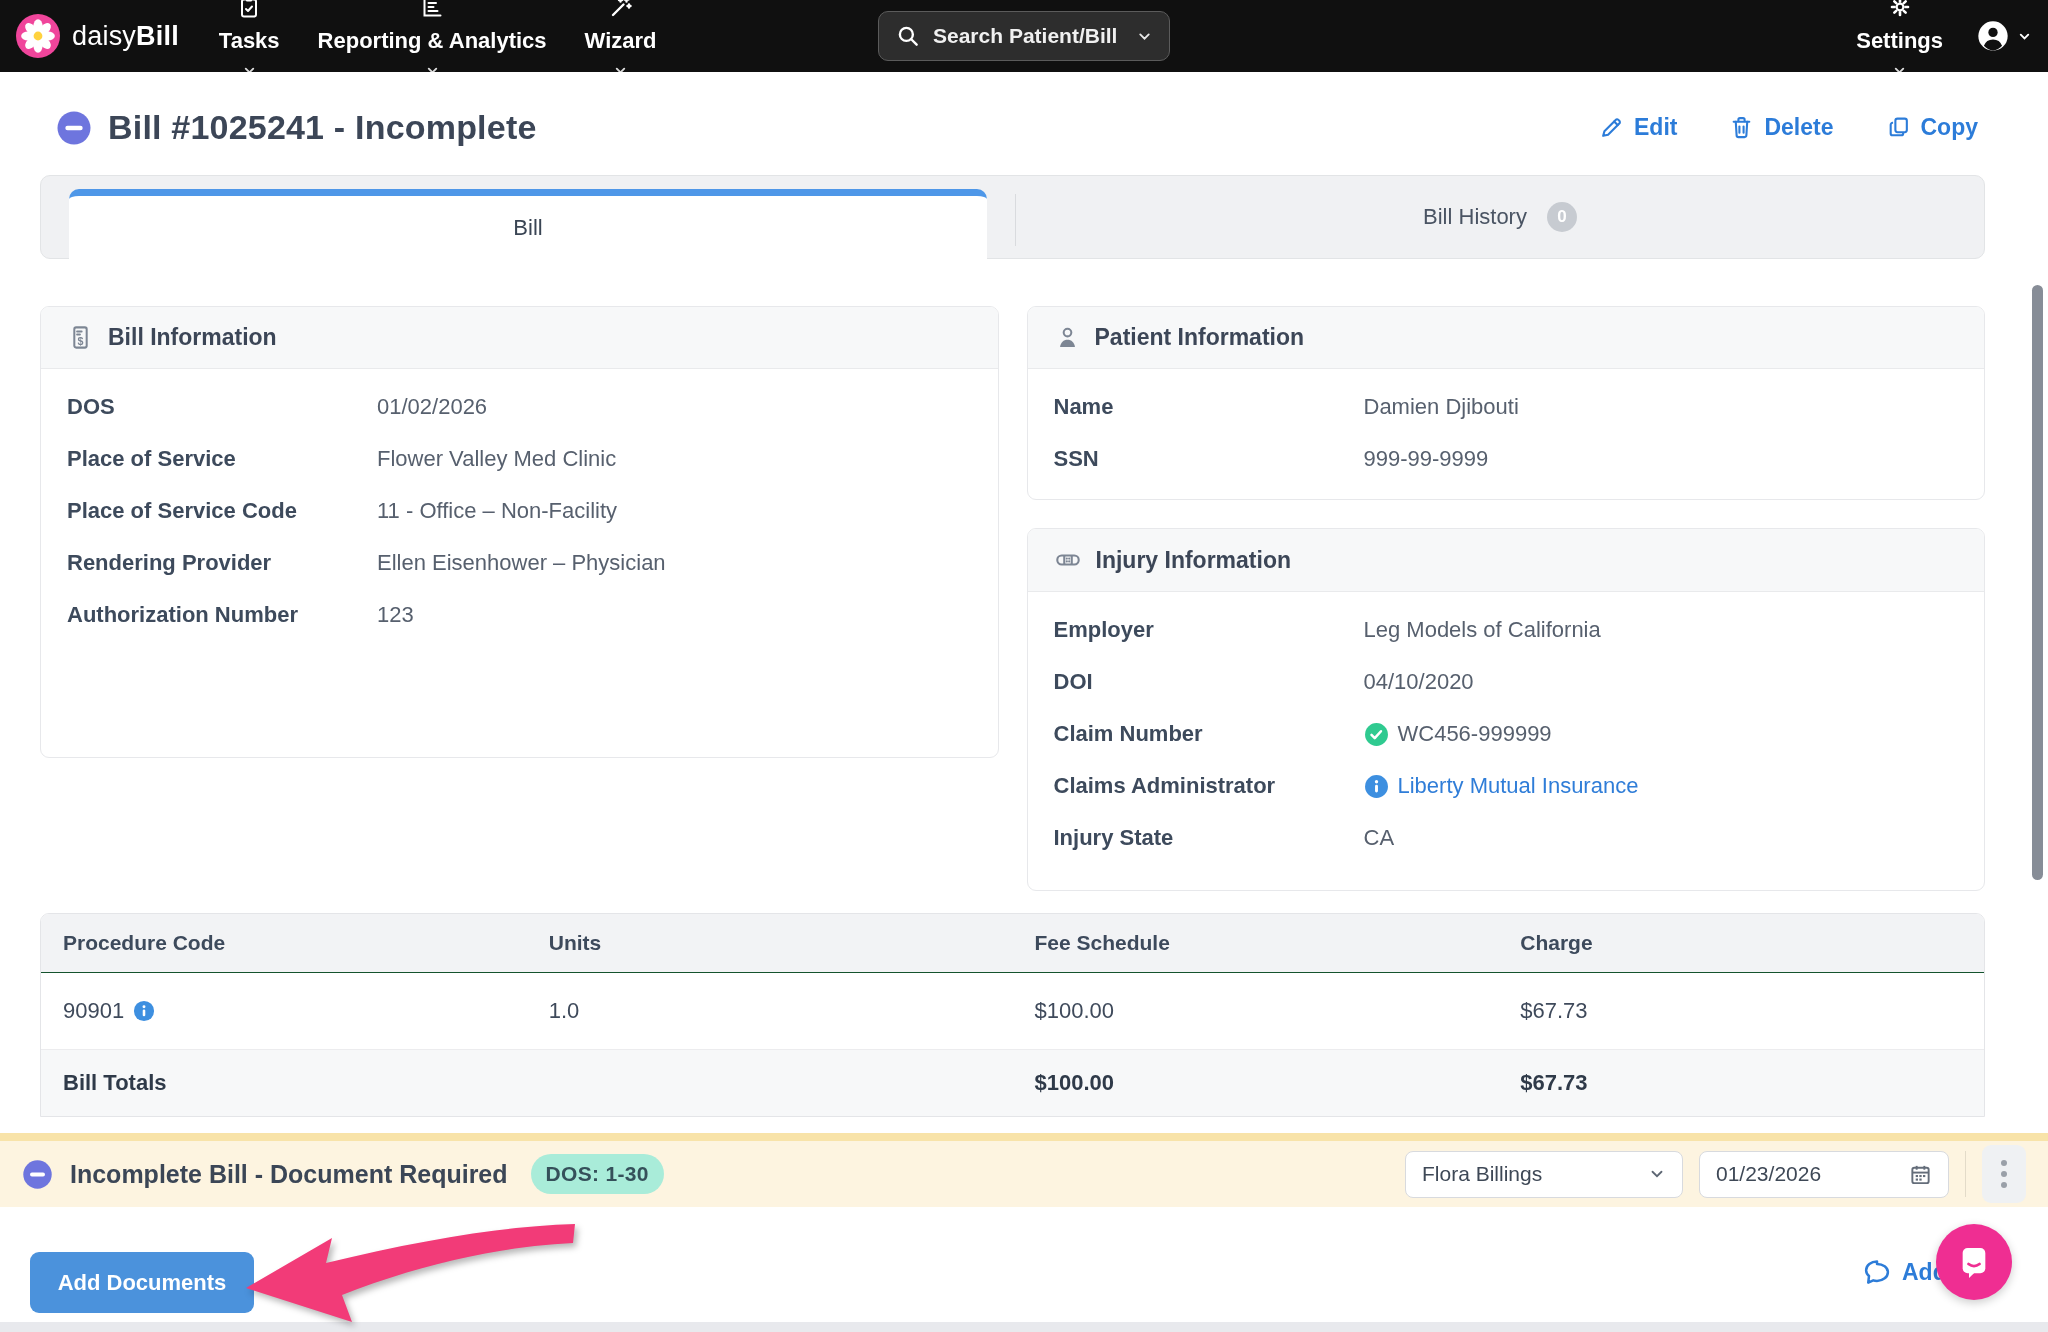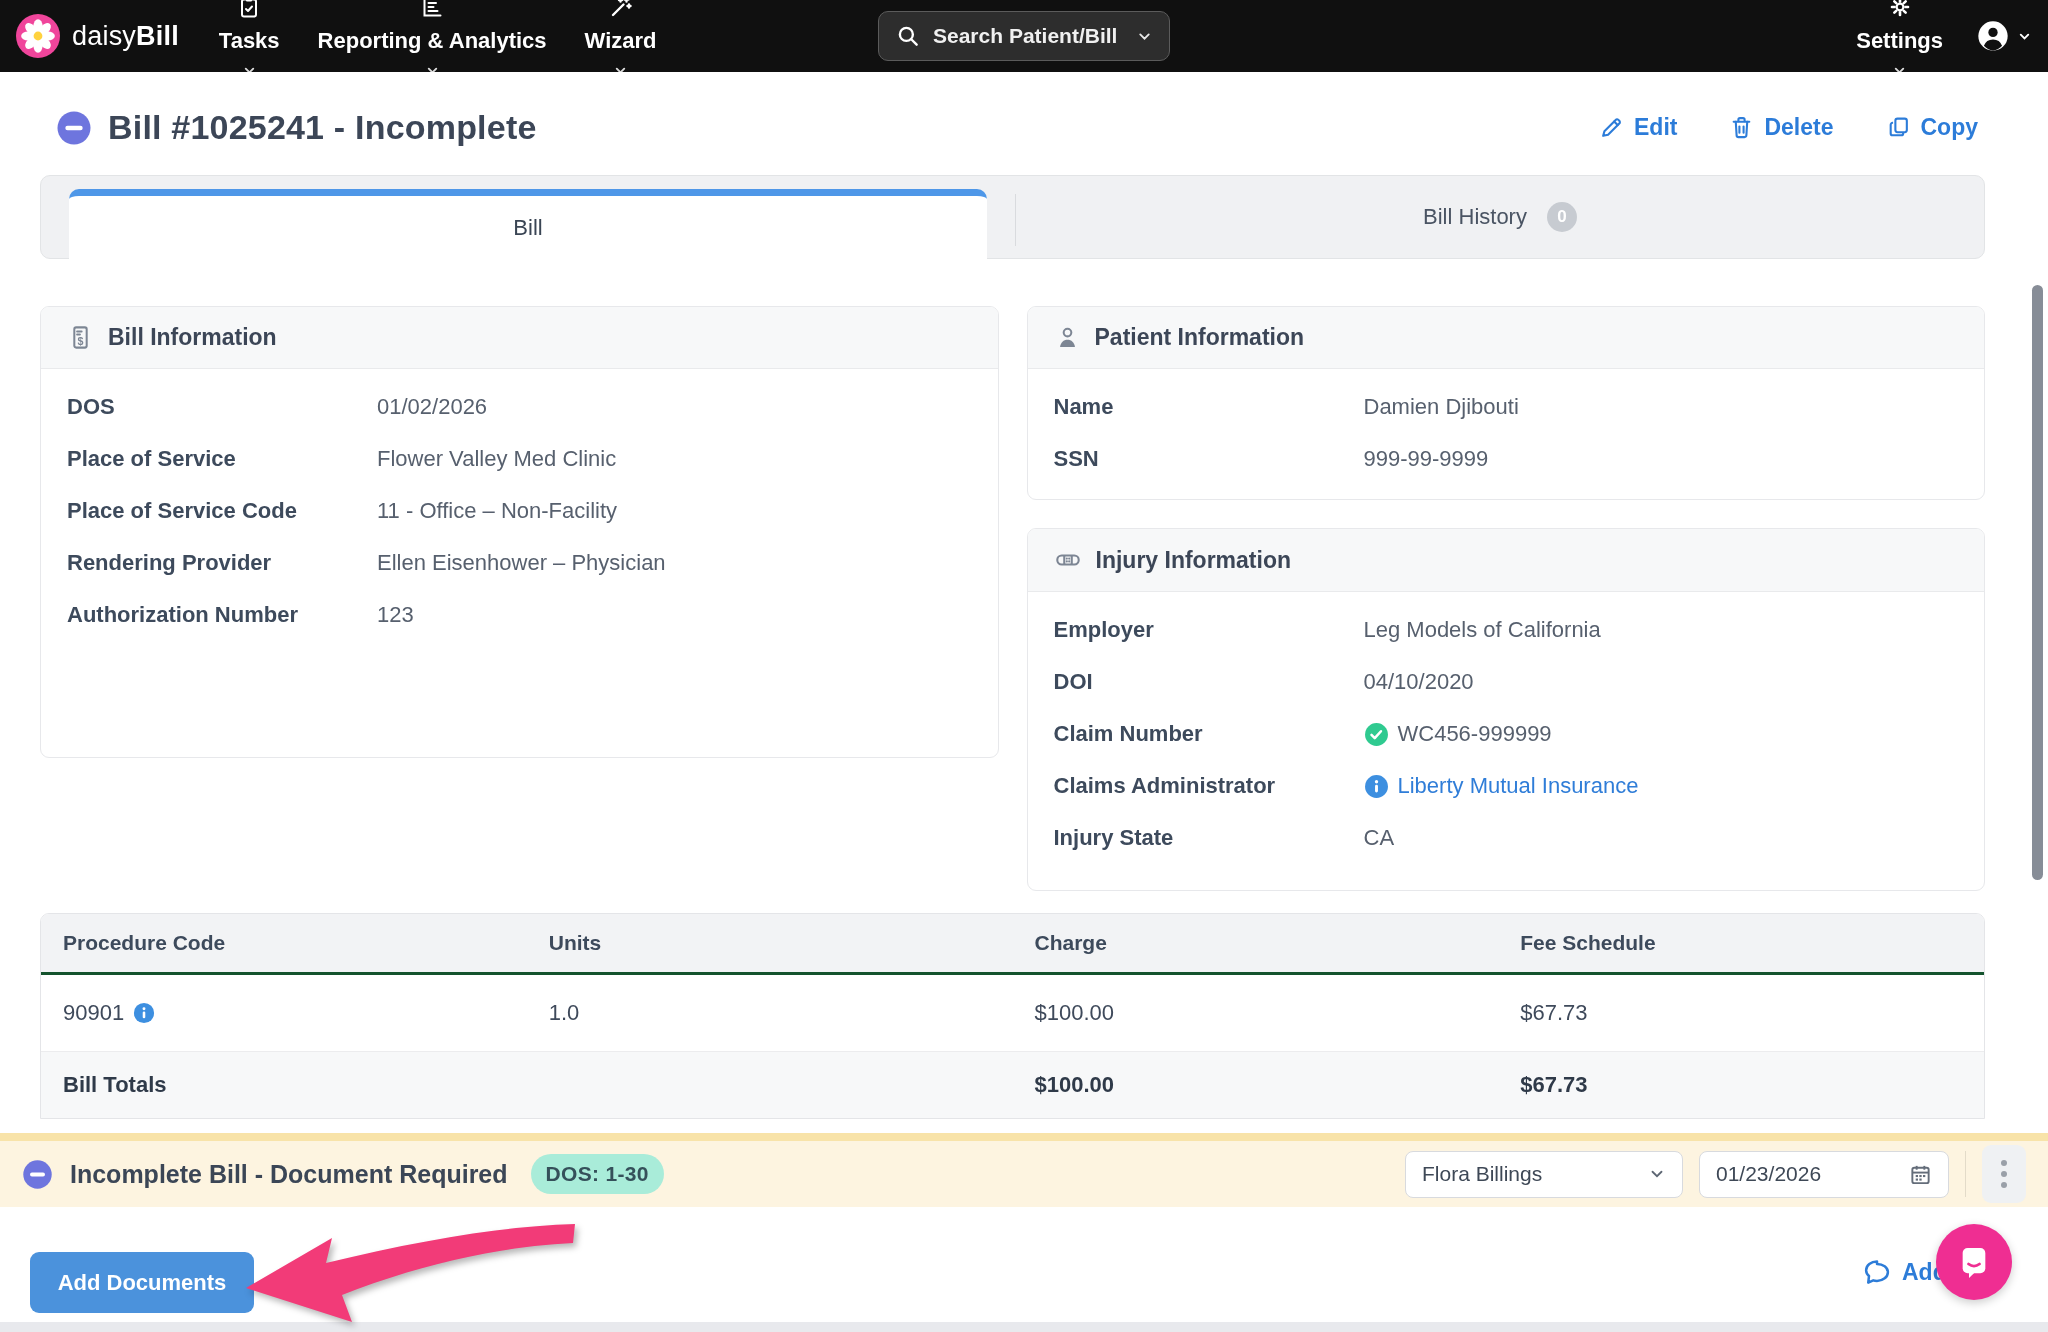--- a/index.html
+++ b/index.html
@@ -45,21 +45,21 @@
   .info-row { display:flex; padding:10px 26px; font-size:22px; line-height:32px; }
   .info-label { width:310px; flex:none; font-weight:700; color:#3d4a5c; }
   .info-value { color:#57606e; display:flex; align-items:center; gap:9px; }
   .info-value.link { color:#2f7dd8; cursor:pointer; }
   .panel-bill .panel-body { height:388px; }
   .panel-injury .panel-body { padding-bottom:26px; }
 
   
   .proc-table { margin-top:22px; width:1945px; border:1px solid #e4e5e8; border-radius:9px 9px 0 0; overflow:hidden; }
   .proc-row { display:grid; grid-template-columns:1fr 1fr 1fr 1fr; }
-  .proc-head { background:#f2f3f5; border-bottom:3px solid #14532d; }
+  .proc-head { background:#f2f3f5; border-bottom:1px solid #14532d; }
   .proc-head .cell { padding:17px 22px; font-size:21px; font-weight:700; color:#3d4a5c; }
   .proc-data { background:#fff; }
   .proc-data .cell { padding:25px 22px; font-size:22px; color:#3f4a5b; }
   .proc-totals { background:#f7f8f9; border-top:1px solid #ececee; }
   .proc-totals .cell { padding:20px 22px; font-size:22px; color:#2f3a49; font-weight:600; }
   .proc-totals .money { font-weight:700; }
   .code-cell { display:flex; align-items:center; gap:9px; }
 
   
   .status-bar { position:absolute; left:0; top:1133px; width:2048px; height:74px; background:#fdf4e0; border-top:8px solid #f8e3a9; display:flex; align-items:center; padding:0 22px; z-index:5; }
@@ -374,22 +374,22 @@
             </div>
           </div>
         </div>
       </div>
     </div>
 
     <div class="proc-table">
       <div class="proc-row proc-head">
         <div class="cell">Procedure Code</div>
         <div class="cell">Units</div>
+        <div class="cell">Fee Schedule</div>
         <div class="cell">Charge</div>
-        <div class="cell">Fee Schedule</div>
       </div>
       <div class="proc-row proc-data">
         <div class="cell code-cell">
           <span>90901</span>
           <svg width="22" height="22" viewBox="0 0 24 24" style="cursor:pointer">
             <circle cx="12" cy="12" r="11" fill="#3d8fe0"></circle>
             <circle cx="12" cy="7.4" r="1.6" fill="#fff"></circle>
             <rect x="10.6" y="10.3" width="2.8" height="7.4" rx="1.4" fill="#fff"></rect>
           </svg>
         </div>

